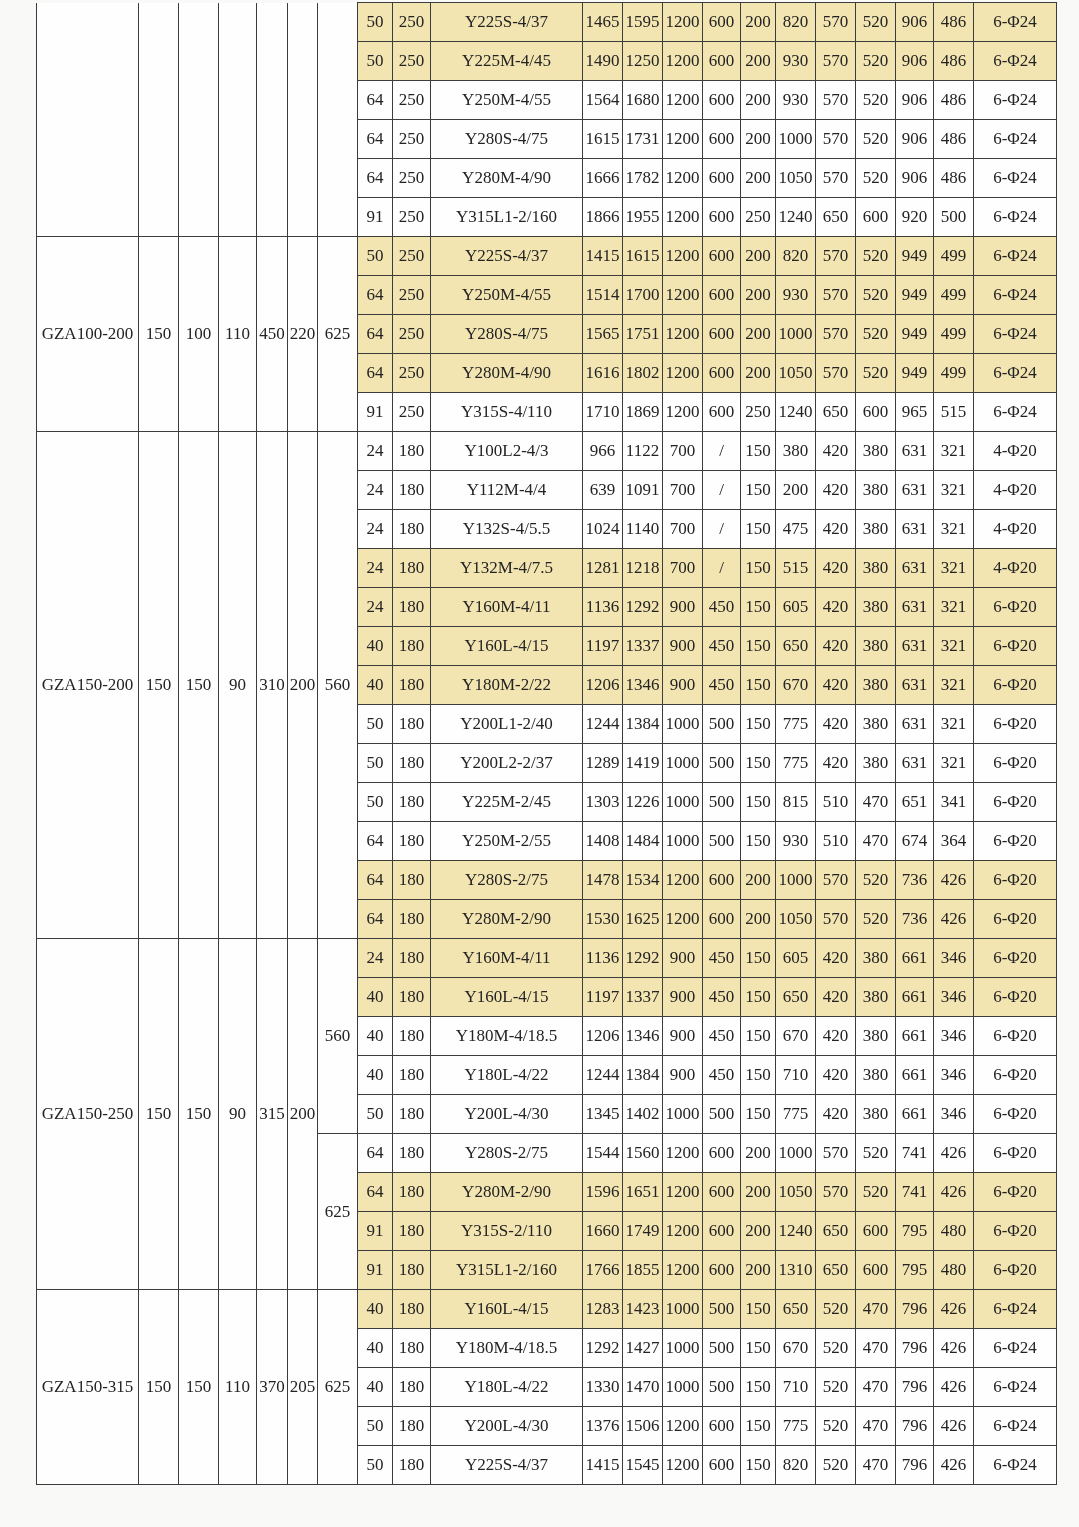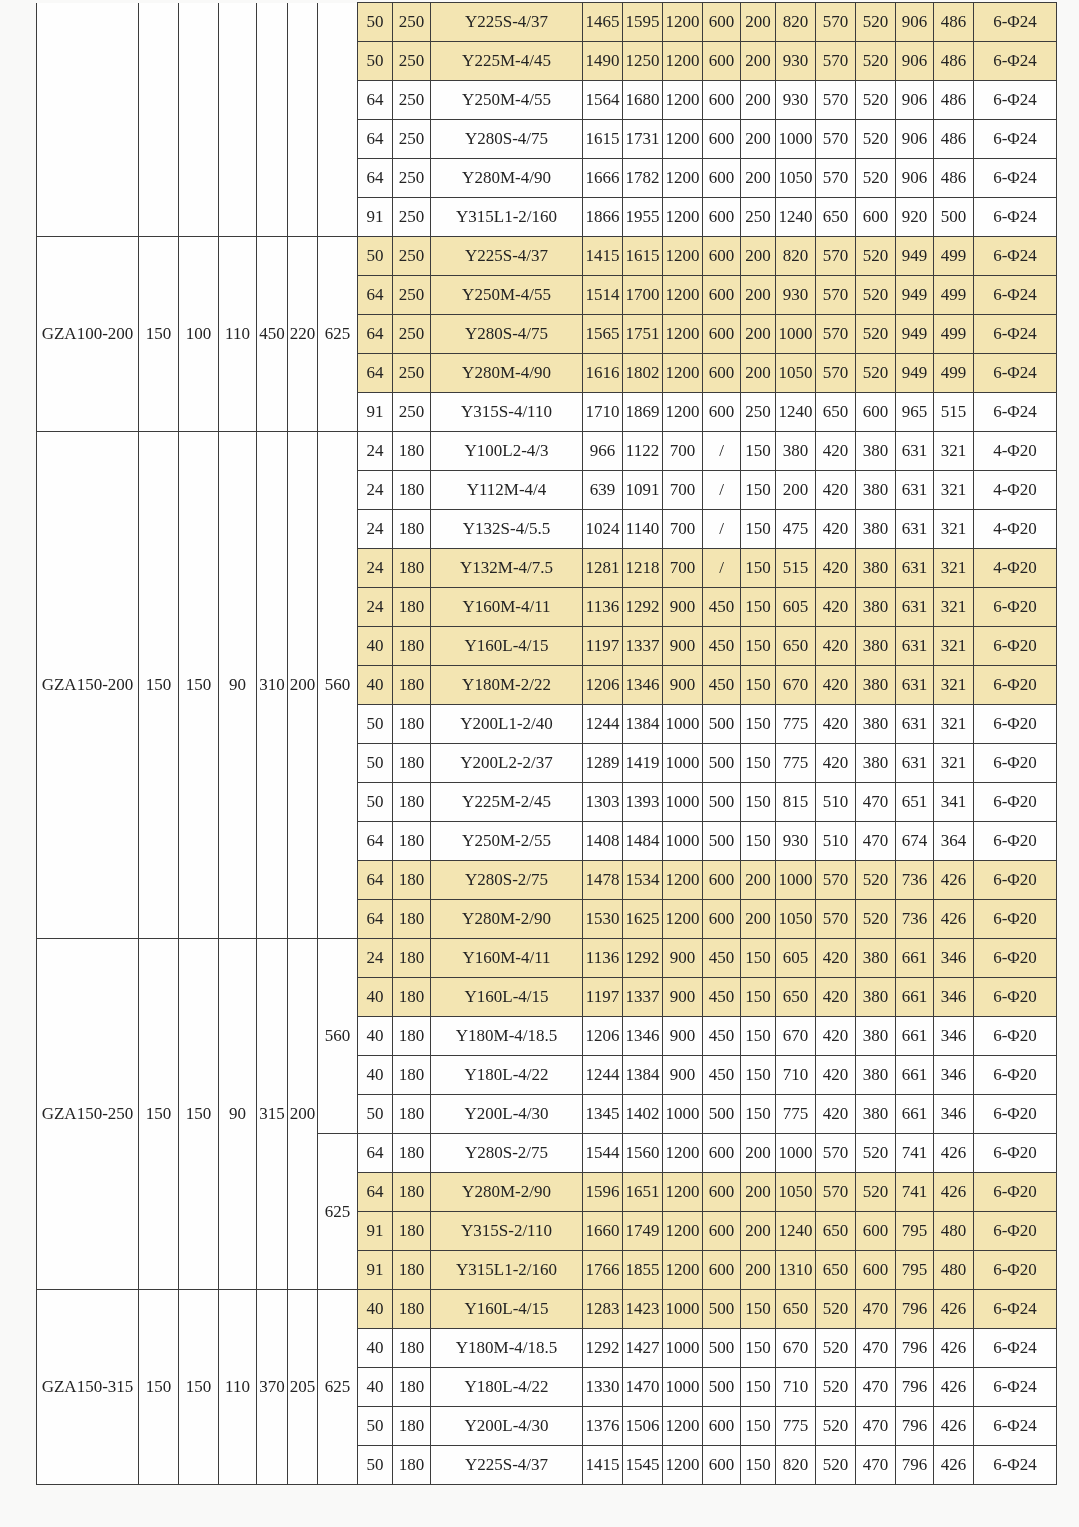--- a/index.html
+++ b/index.html
@@ -417,21 +417,21 @@
             <td>380</td>
             <td>631</td>
             <td>321</td>
             <td>6-Φ20</td>
           </tr>
           <tr>
             <td>50</td>
             <td>180</td>
             <td>Y225M-2/45</td>
             <td>1303</td>
-            <td>1393</td>
+            <td>1226</td>
             <td>1000</td>
             <td>500</td>
             <td>150</td>
             <td>815</td>
             <td>510</td>
             <td>470</td>
             <td>651</td>
             <td>341</td>
             <td>6-Φ20</td>
           </tr>

